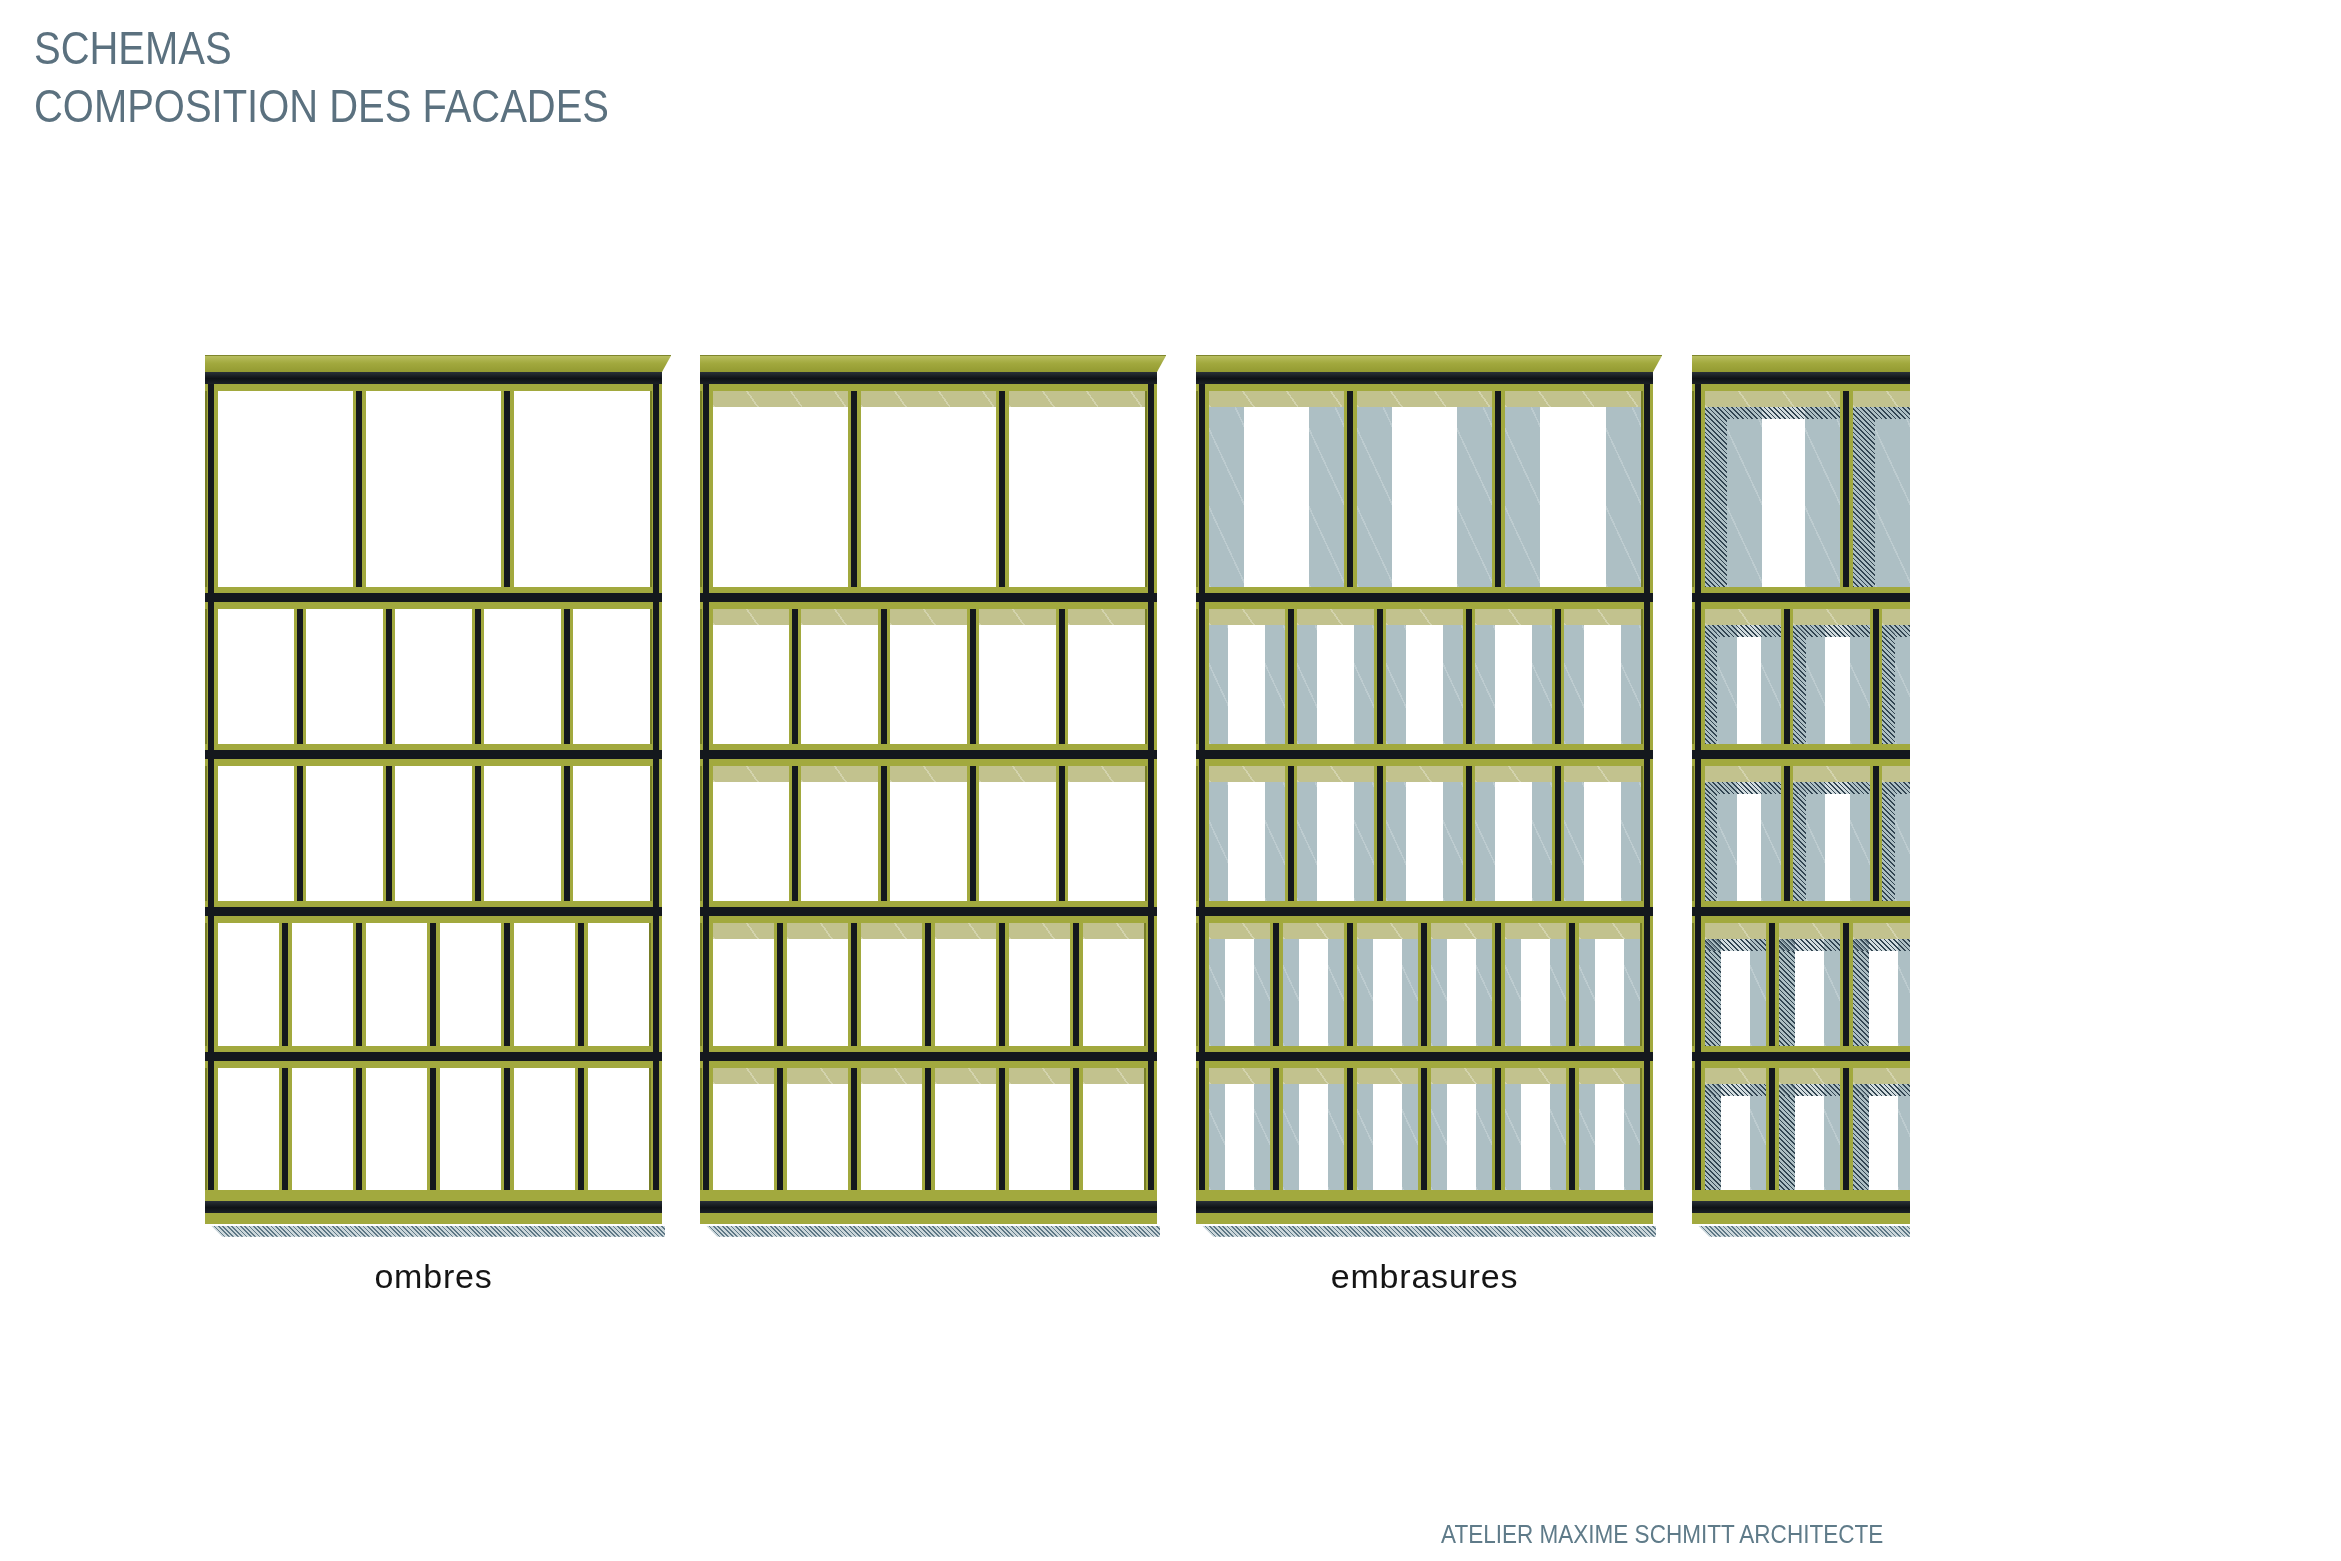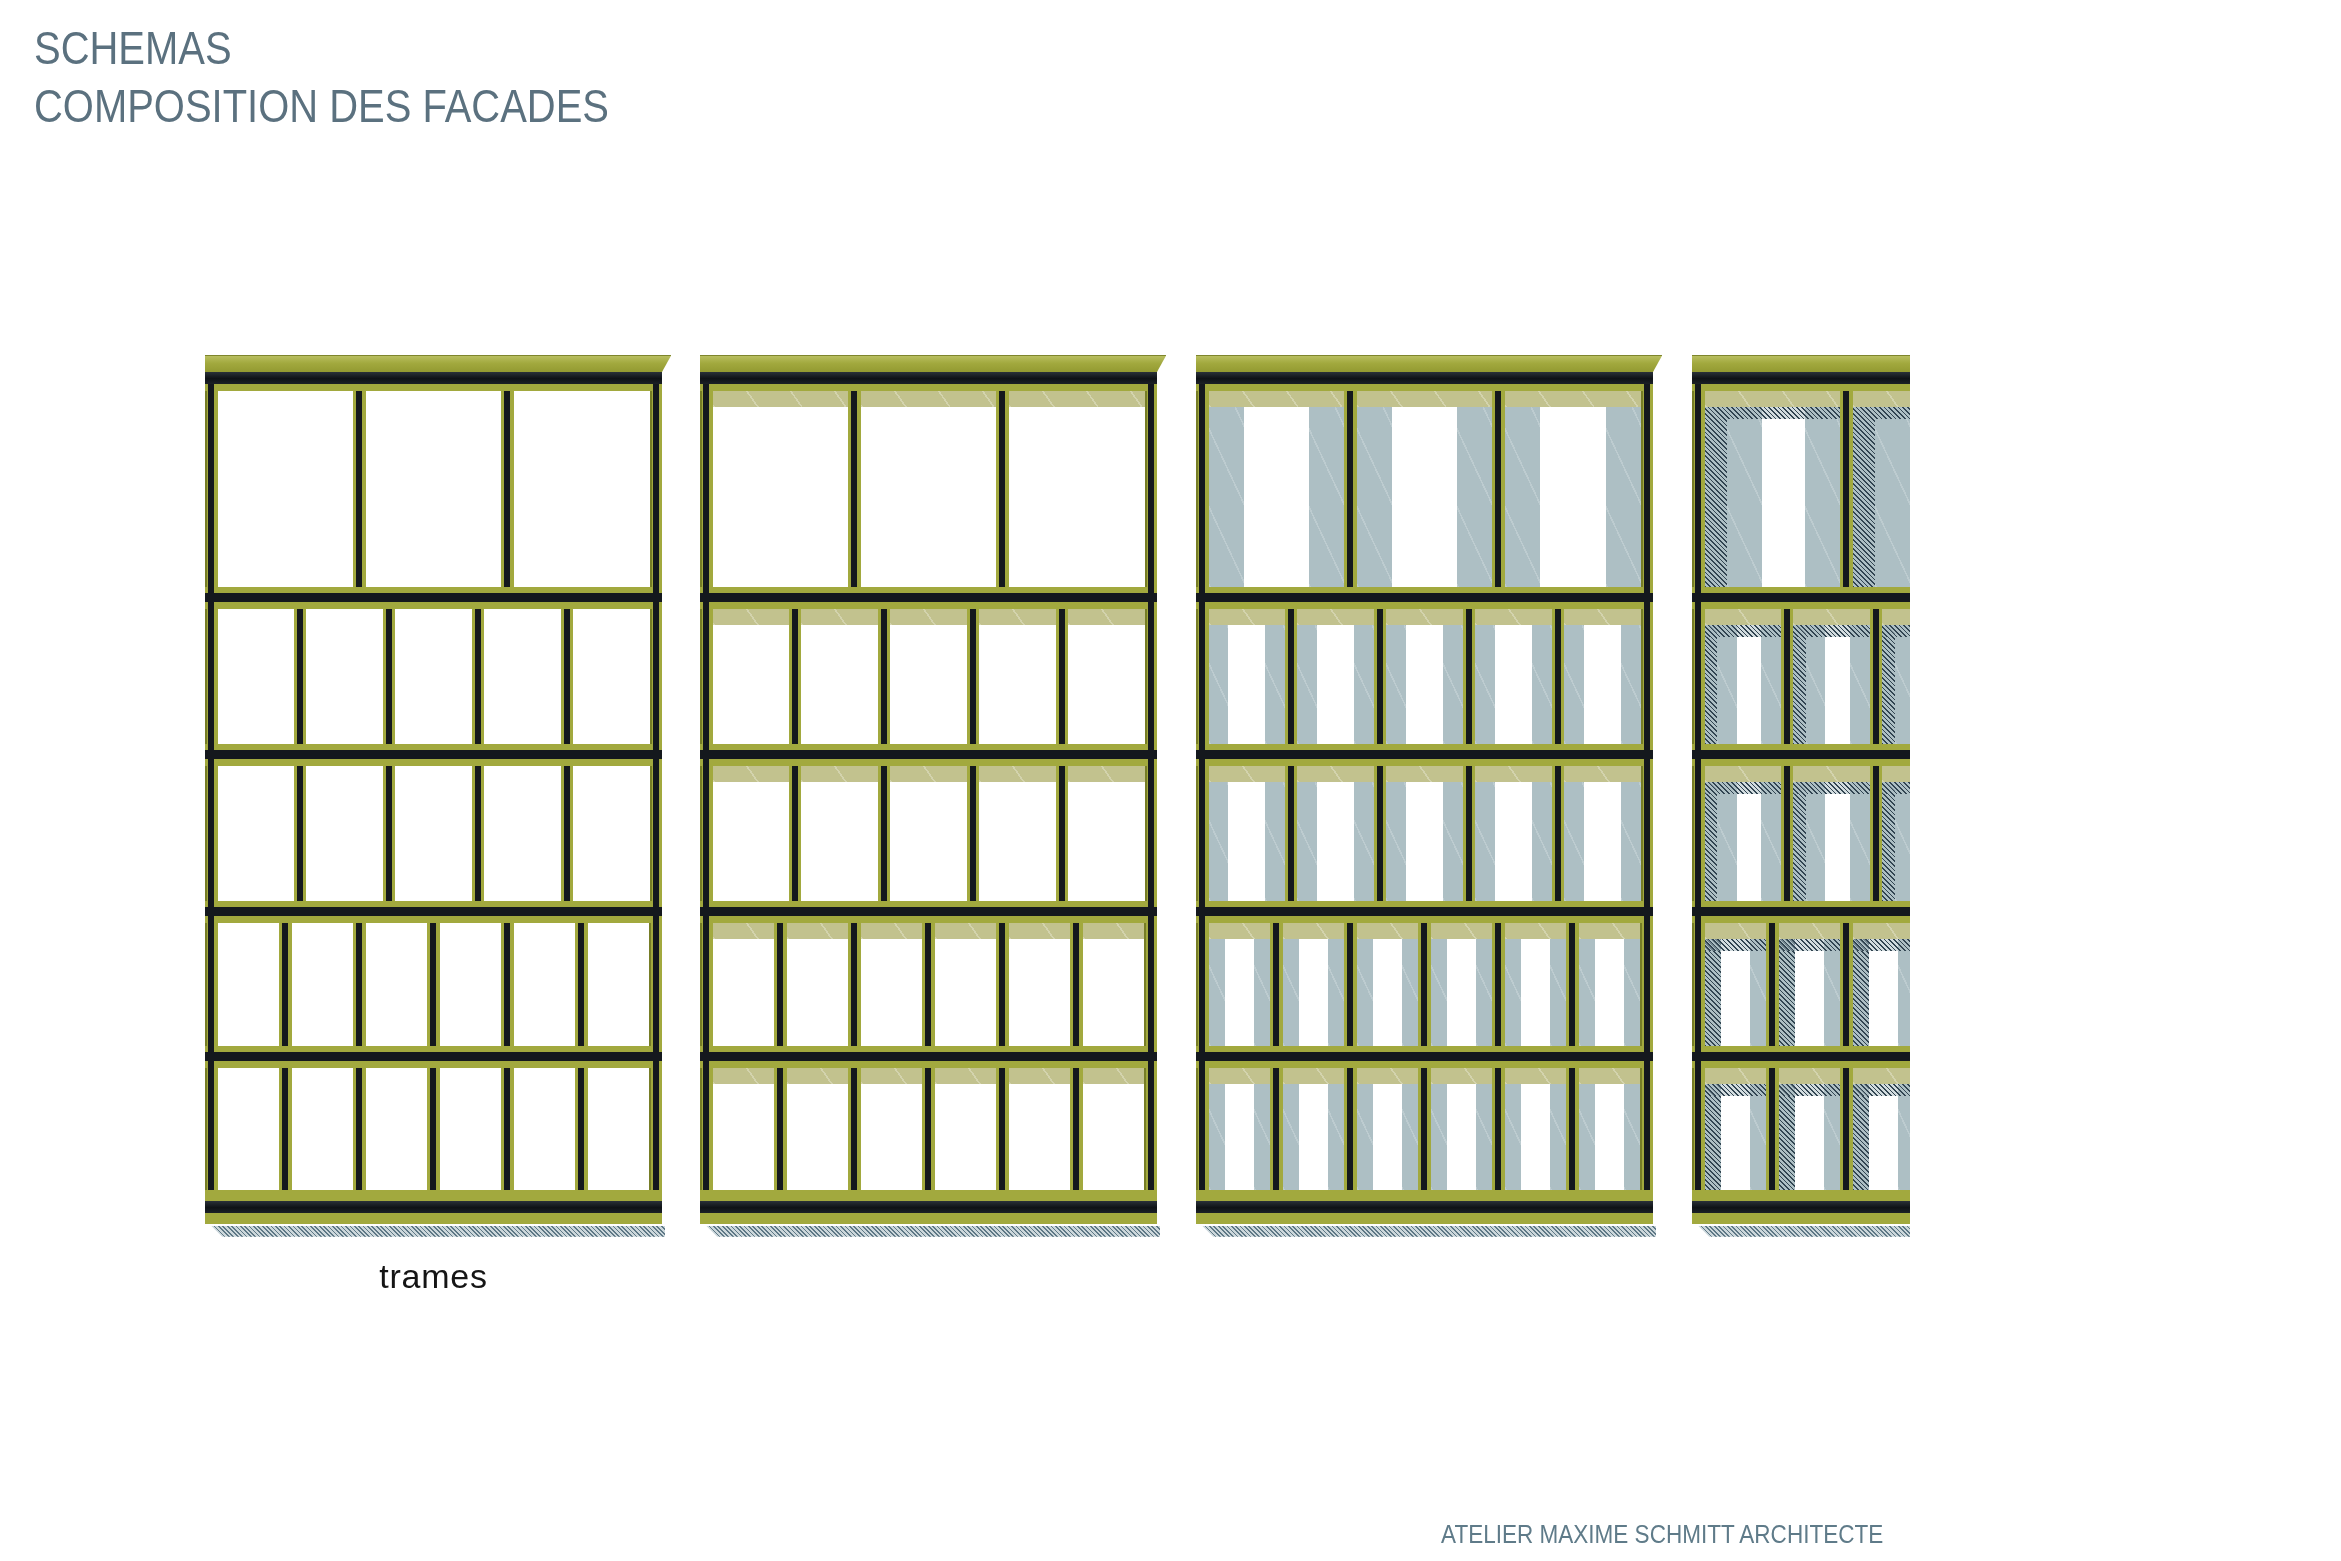--- a/index.html
+++ b/index.html
@@ -149,21 +149,21 @@
             <div class="win"></div>
             <div class="fside"></div>
           </div>
           <div class="vline l"></div>
           <div class="vline r"></div>
         </div>
         <div class="sill"></div>
         <div class="hbar"></div>
         <div class="sill"></div>
         <div class="gshadow"></div>
-        <div class="flabel">trames</div>
+        <div class="flabel">ombres</div>
       </div>
       <div class="facade" style="left: 700px;">
         <div class="parapet"></div>
         <div class="hbar"></div>
         <div class="grid">
           <div class="toppad"></div>
           <div class="row" style="height: 196px;">
             <div class="fside"></div>
             <div class="win">
               <div class="lintel"></div>
@@ -464,20 +464,21 @@
             </div>
             <div class="fside"></div>
           </div>
           <div class="vline l"></div>
           <div class="vline r"></div>
         </div>
         <div class="sill"></div>
         <div class="hbar"></div>
         <div class="sill"></div>
         <div class="gshadow"></div>
+        <div class="flabel">embrasures</div>
       </div>
       <div class="facade" style="left: 1692px;">
         <div class="parapet"></div>
         <div class="hbar"></div>
         <div class="grid">
           <div class="toppad"></div>
           <div class="row" style="height: 196px;">
             <div class="fside"></div>
             <div class="win">
               <div class="lintel"></div>

